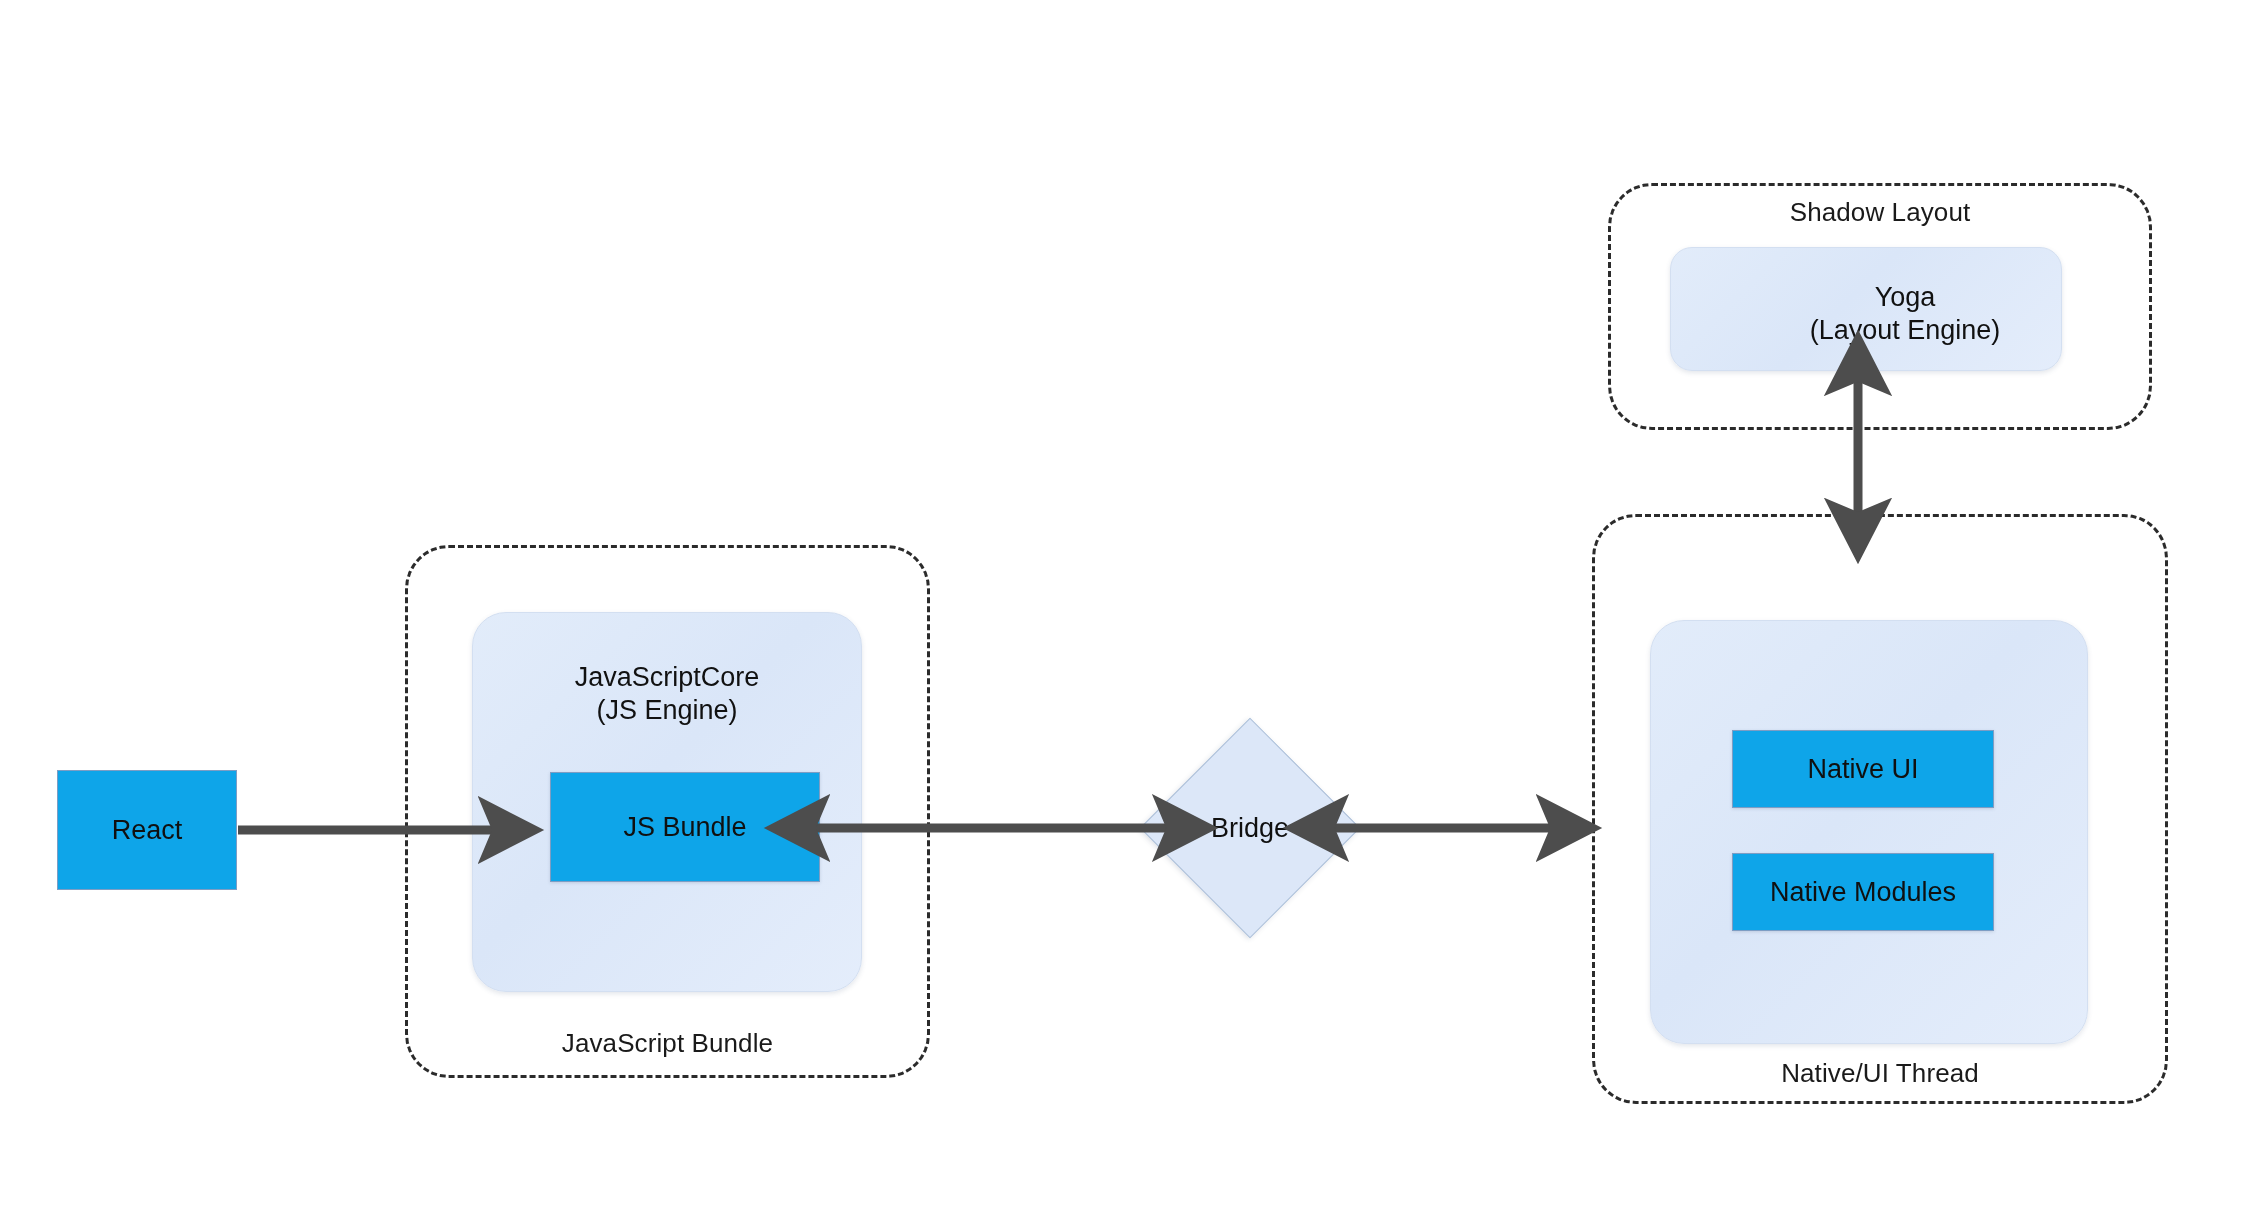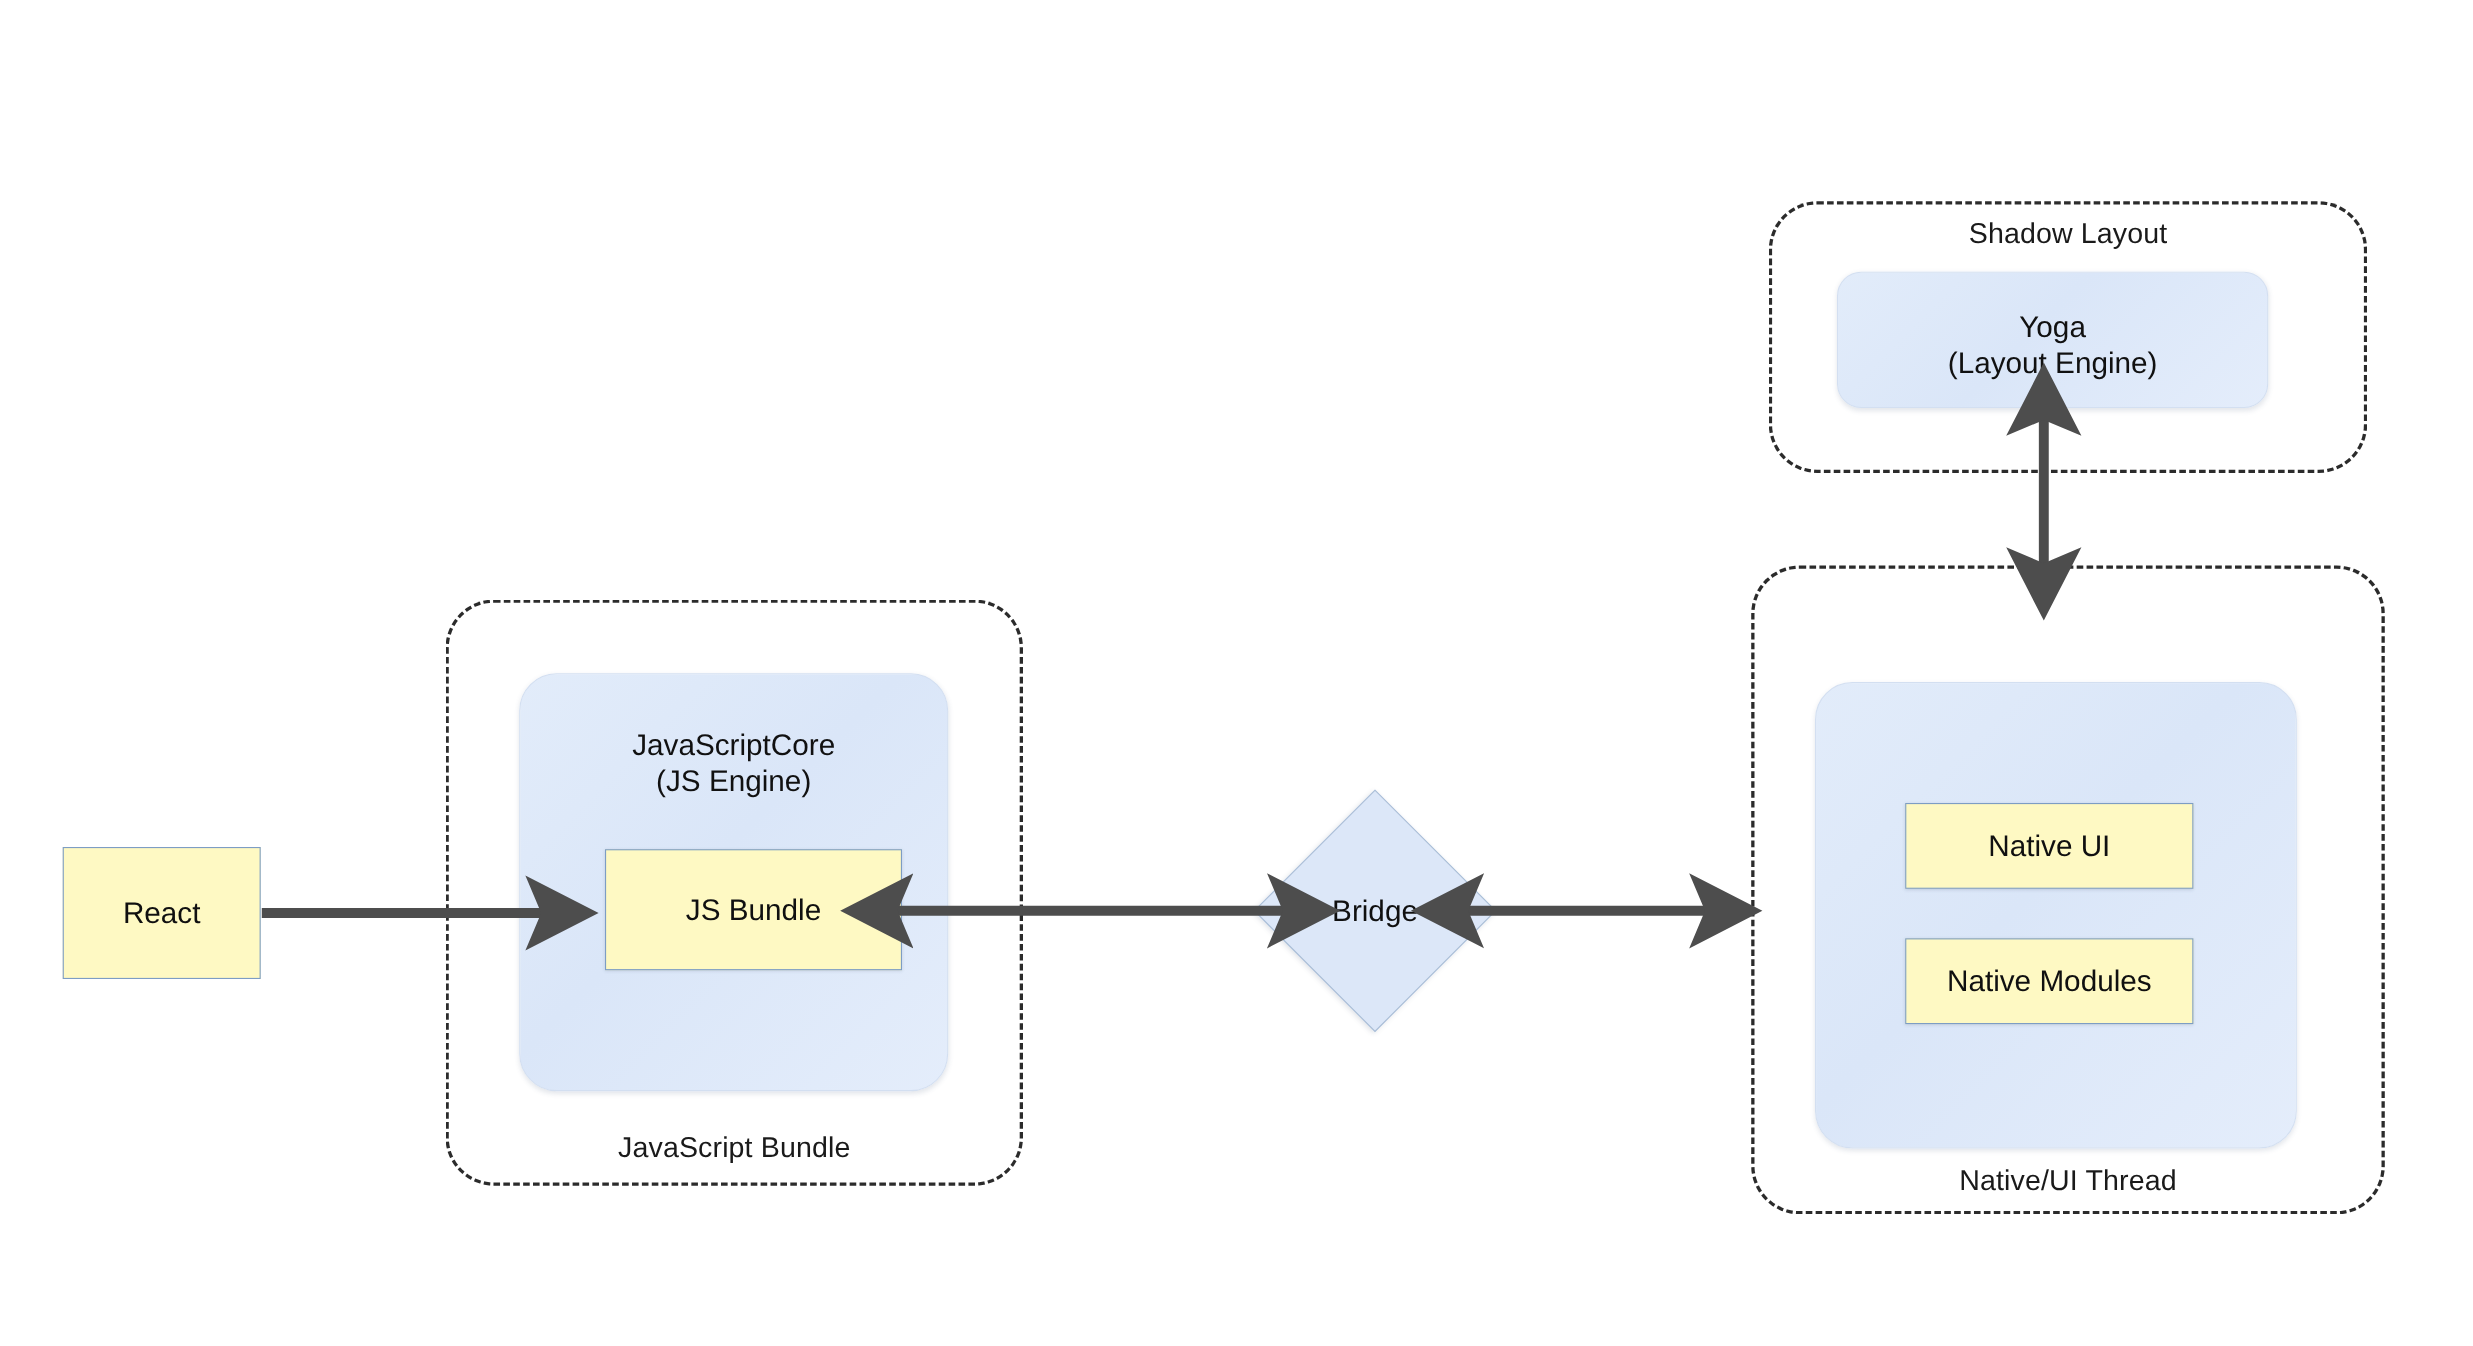--- a/index.html
+++ b/index.html
@@ -53,21 +53,21 @@
     text-align: center;
     font-size: 27px;
     line-height: 33px;
     color: #111111;
     white-space: pre-line;
   }
 
   
   .node-rect {
     position: absolute;
-    background: #fef9c3;
+    background: #0ea5e9;
     border: 1px solid #7d9dc4;
     box-sizing: border-box;
     display: flex;
     align-items: center;
     justify-content: center;
     font-size: 27px;
     color: #101010;
     box-shadow: 0 1px 3px rgba(60, 80, 110, 0.18);
   }
   .node-rect.plain-shadow {
@@ -110,21 +110,21 @@
 </head>
 <body>
 
 <div id="canvas">
 
   <div class="thread-group" style="left:1608px; top:183px; width:544px; height:247px;">
     <div class="thread-label" style="top:11px;">Shadow Layout</div>
   </div>
 
   <div class="panel" style="left:1670px; top:247px; width:392px; height:124px; border-radius:22px;">
-    <div class="panel-title" style="top:33px;">Yoga
+    <div class="panel-title" style="top:33px;padding-left:39px;">Yoga
 (Layout Engine)</div>
   </div>
 
   <div class="thread-group" style="left:1592px; top:514px; width:576px; height:590px;">
     <div class="thread-label" style="bottom:12px;">Native/UI Thread</div>
   </div>
 
   <div class="panel" style="left:1650px; top:620px; width:438px; height:424px;">
   </div>
 

